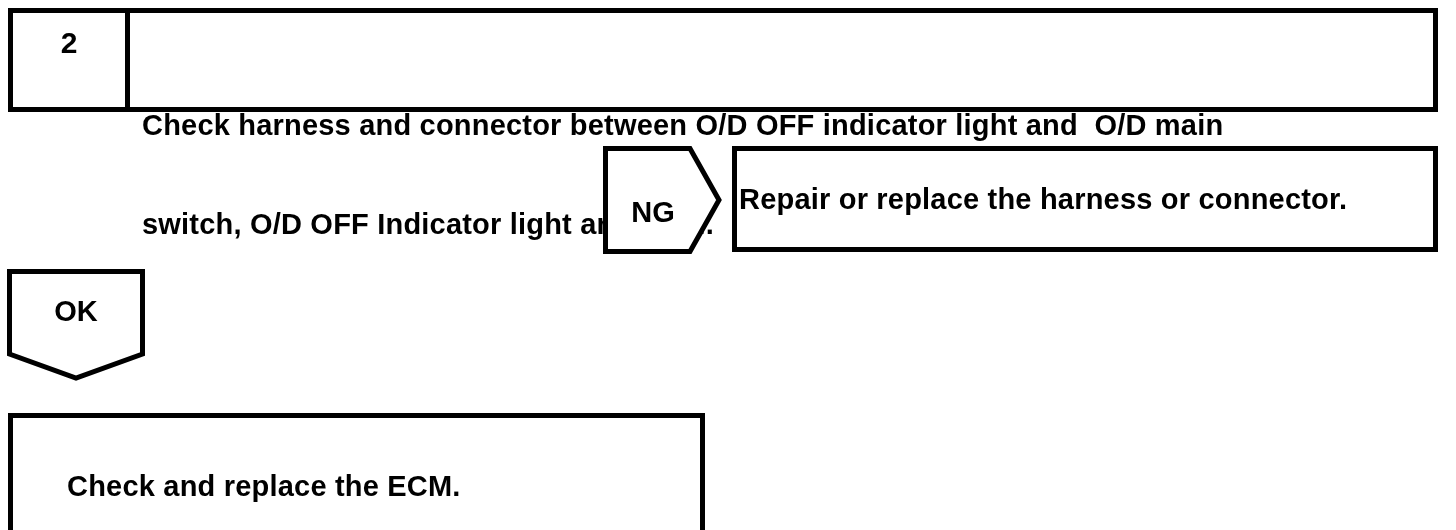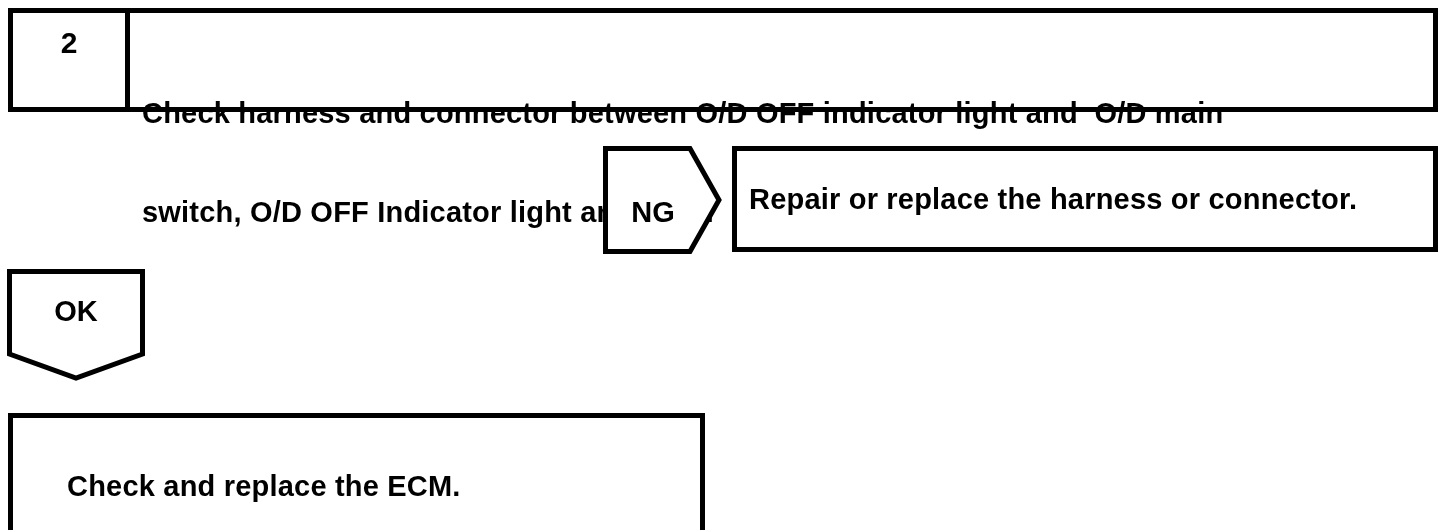--- a/index.html
+++ b/index.html
@@ -46,21 +46,21 @@
     border-right: 5px solid #000000;
     display: flex;
     justify-content: center;
     align-items: flex-start;
     padding-top: 13px;
     font-size: 30px;
     line-height: 33px;
   }
   #step-text-cell {
     flex: 1 1 auto;
-    padding: 18px 8px 0 12px;
+    padding: 30px 8px 0 12px;
   }
 
   
   #ng-connector {
     position: absolute;
     left: 603px;
     top: 146px;
     width: 120px;
     height: 108px;
   }
@@ -77,21 +77,21 @@
   }
 
   
   #ng-box {
     left: 732px;
     top: 146px;
     width: 706px;
     height: 106px;
     display: flex;
     align-items: center;
-    padding-left: 12px;
+    padding-left: 2px;
   }
 
   
   #ok-connector {
     position: absolute;
     left: 7px;
     top: 269px;
     width: 138px;
     height: 114px;
     text-align: center;

